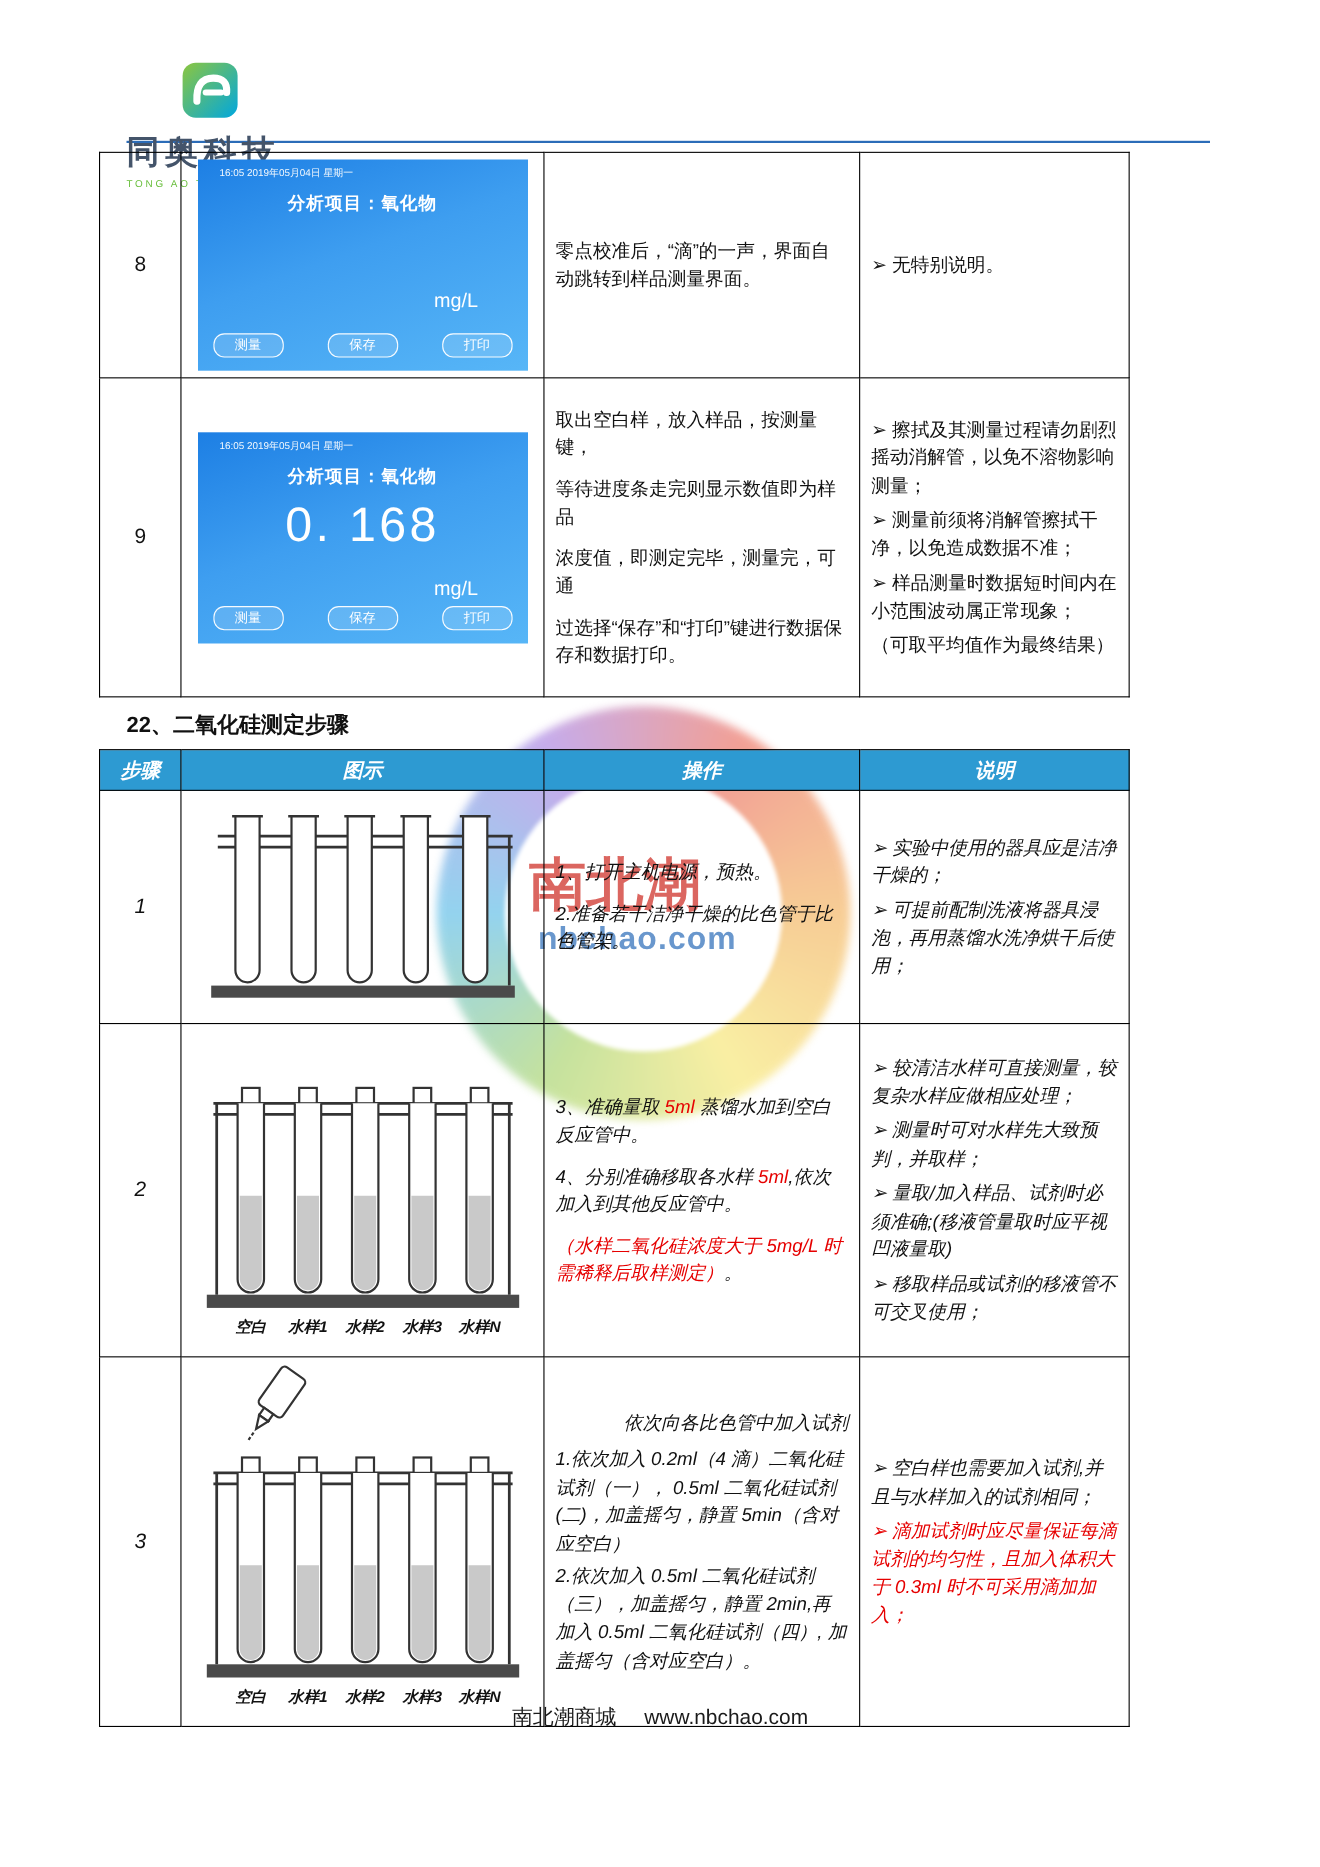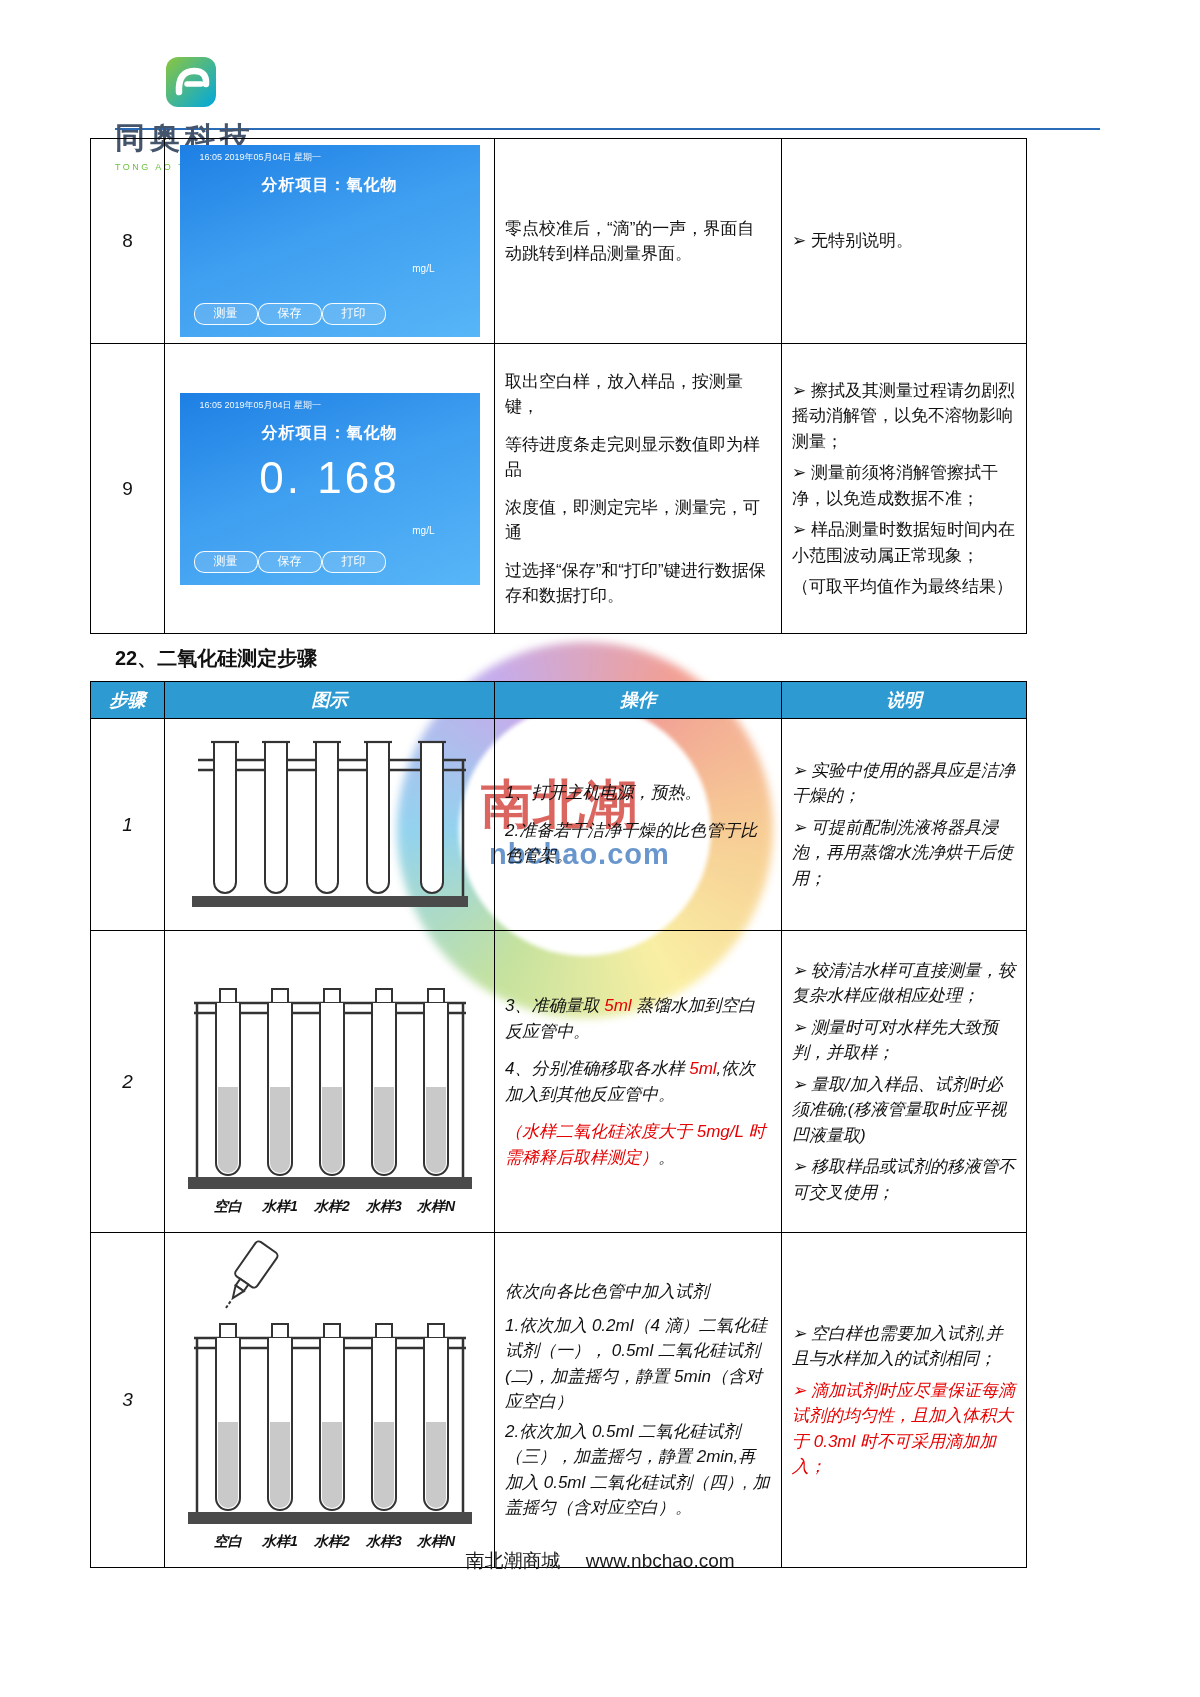--- a/index.html
+++ b/index.html
@@ -43,24 +43,24 @@
   .t2 th{height:34px;background:#2d9ad2;color:#fff;font-size:18px;font-weight:bold;}
   .red{color:#e60000;}
   .sec-title{position:absolute;left:115px;top:645px;font-size:20px;font-weight:bold;color:#111;z-index:1;}
 
   
   .screen{position:relative;width:300px;height:192px;margin:0 auto;text-align:left;color:#fff;
           background:linear-gradient(160deg,#1d7fe4 0%,#3e9ef0 45%,#57b6f7 100%);}
   .scr-status{position:absolute;top:6px;left:20px;font-size:9px;opacity:.95;}
   .scr-title{position:absolute;top:30px;left:0;width:100%;text-align:center;font-size:16px;font-weight:bold;letter-spacing:1px;}
   .scr-reading{position:absolute;top:60px;left:0;width:100%;text-align:center;font-size:44px;letter-spacing:3px;}
-  .scr-unit{position:absolute;right:45px;font-size:10px;}
+  .scr-unit{position:absolute;right:45px;font-size:18px;}
   .unit-mid{top:118px;}
   .unit-low{top:132px;}
-  .scr-btns{position:absolute;bottom:12px;left:0;right:0;display:flex;justify-content:flex-start;padding:0 14px;}
+  .scr-btns{position:absolute;bottom:12px;left:0;right:0;display:flex;justify-content:space-between;padding:0 14px;}
   .scr-btn{min-width:62px;height:20px;line-height:18px;text-align:center;font-size:12px;color:#fff;
            border:1px solid rgba(255,255,255,.95);border-radius:10px;background:rgba(255,255,255,.14);}
 
   
   .footer{position:absolute;top:1548px;left:0;width:100%;text-align:center;font-size:19px;color:#1a1a1a;z-index:1;}
   .footer span{margin:0 10px;}
 
   svg text{font-family:"Liberation Sans",sans-serif;}
 </style>
 </head>
@@ -289,21 +289,21 @@
               <text x="48" y="274">空白</text>
               <text x="100" y="274">水样1</text>
               <text x="152" y="274">水样2</text>
               <text x="204" y="274">水样3</text>
               <text x="256" y="274">水样N</text>
             </g>
           </g>
         </svg>
       </td>
       <td class="c-op">
-        <p style="margin-bottom:8px;">依次向各比色管中加入试剂</p>
+        <p style="margin-bottom:8px;text-align:right;">依次向各比色管中加入试剂</p>
         <p style="margin-bottom:4px;">1.依次加入 0.2ml（4 滴）二氧化硅试剂（一）， 0.5ml 二氧化硅试剂 (二)，加盖摇匀，静置 5min（含对应空白）</p>
         <p>2.依次加入 0.5ml 二氧化硅试剂（三），加盖摇匀，静置 2min,再加入 0.5ml 二氧化硅试剂（四）, 加盖摇匀（含对应空白）。</p>
       </td>
       <td class="c-note">
         <p>➢ 空白样也需要加入试剂,并且与水样加入的试剂相同；</p>
         <p class="red">➢ 滴加试剂时应尽量保证每滴试剂的均匀性，且加入体积大于 0.3ml 时不可采用滴加加入；</p>
       </td>
     </tr>
   </tbody>
     </table>

